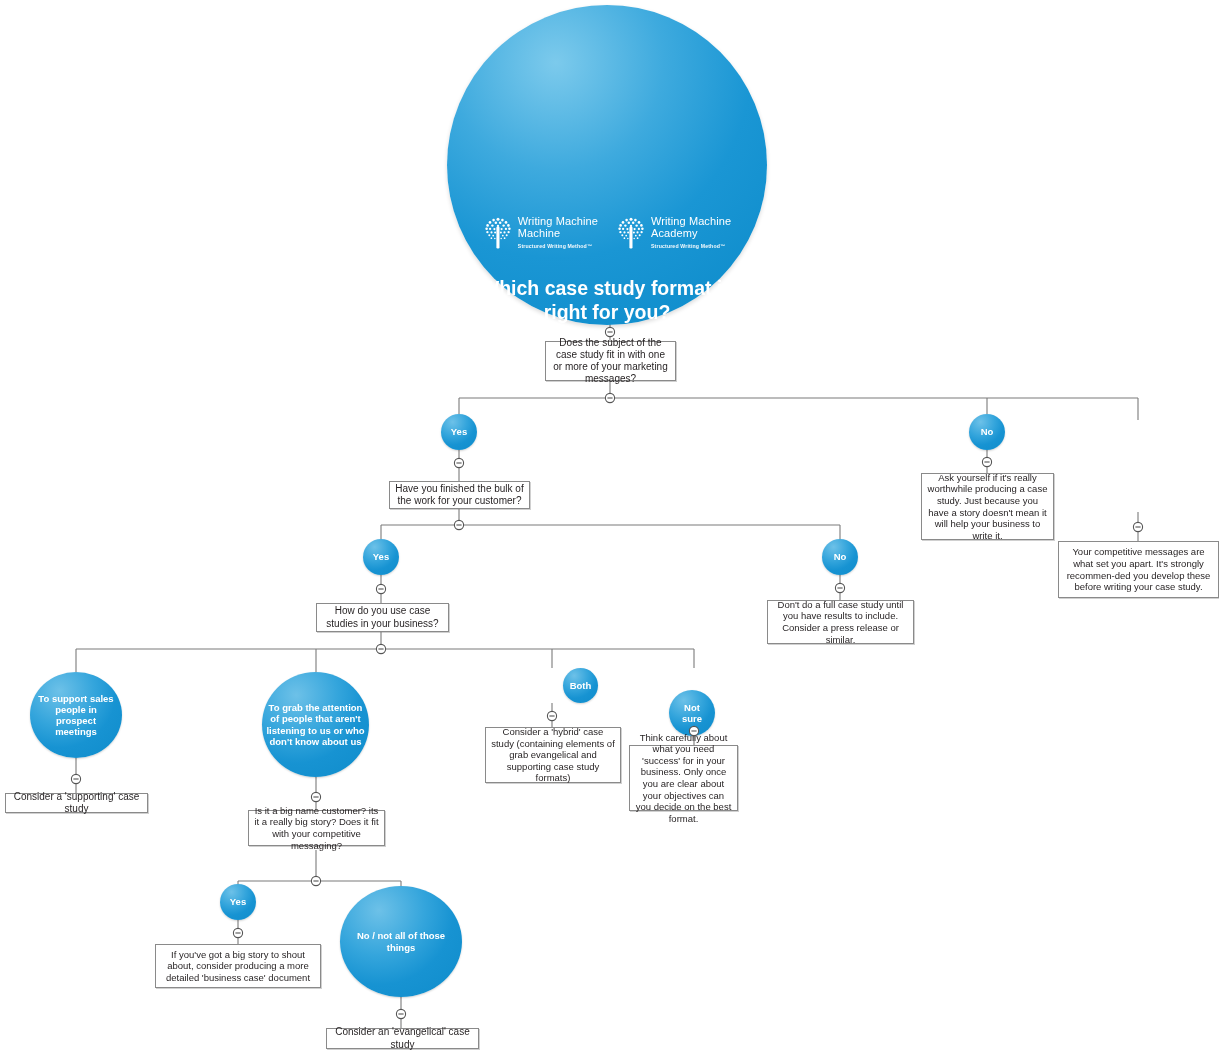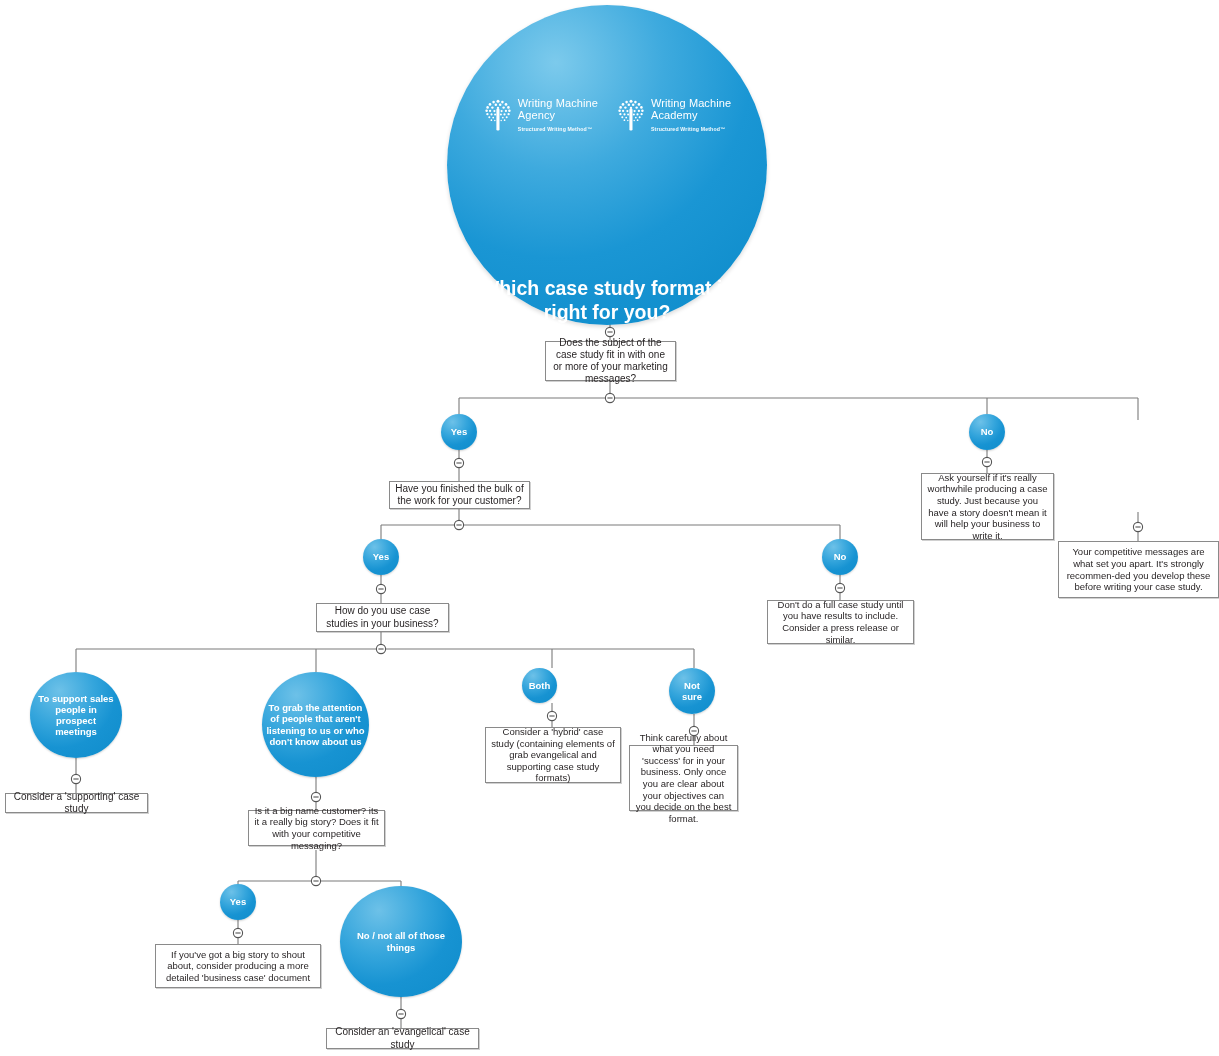--- a/index.html
+++ b/index.html
@@ -57,21 +57,21 @@
   
   #hero {
     position: absolute;
     left: 447px; top: 5px;
     width: 320px; height: 320px;
     border-radius: 50%;
     background: radial-gradient(circle at 34% 18%, #7ccaec 0%, #3eaade 32%, #1a96d4 58%, #0b8ac9 100%);
     display: flex;
     flex-direction: column;
     align-items: center;
-    justify-content: space-between;
+    justify-content: flex-end;
     padding-top: 92px;
     box-shadow: 0 2px 4px rgba(0,0,0,0.15);
   }
   #hero-logos {
     display: flex;
     flex-direction: row;
     gap: 18px;
     align-items: flex-start;
     justify-content: center;
   }
@@ -92,21 +92,21 @@
   }
   .logo-tag {
     font-size: 5.2px;
     font-weight: bold;
     margin-top: 4px;
     white-space: nowrap;
     letter-spacing: .15px;
     opacity: .96;
   }
   #hero-title {
-    margin-top: 16px;
+    margin-top: 28px;
     color: #ffffff;
     font-size: 19.5px;
     font-weight: bold;
     text-align: center;
     line-height: 1.22;
     width: 280px;
   }
 </style>
 </head>
 <body>
@@ -201,21 +201,21 @@
               <circle cx="19.8" cy="20.6" r="0.9"></circle>
             <circle cx="8.4" cy="23.2" r="0.85"></circle>
               <circle cx="21.6" cy="23.2" r="0.85"></circle>
             <circle cx="11.8" cy="23.6" r="0.75"></circle>
               <circle cx="18.2" cy="23.6" r="0.75"></circle>
             <rect x="13.4" y="11.5" width="3.1" height="22" rx="1.2"></rect>
           </g>
         </svg>
         <div class="logo-text">
           <div class="logo-name">Writing Machine</div>
-          <div class="logo-name">Agency</div>
+          <div class="logo-name">Machine</div>
           <div class="logo-tag">Structured Writing Method™</div>
         </div>
       </div>
 
       <div class="logo">
         <svg class="logo-mark" viewBox="0 0 30 34">
           <g fill="#ffffff">
             <circle cx="15" cy="4.2" r="1.5"></circle>
               <circle cx="10.6" cy="5.1" r="1.3"></circle>
               <circle cx="19.4" cy="5.1" r="1.3"></circle>
@@ -280,23 +280,23 @@
   <div class="circle circ-sm" style="left:822px; top:539px; width:36px; height:36px;">No</div>
 
   <div class="pill label-xs" style="left:767px; top:600px; width:147px; height:44px;">Don't do a full case study until you have results to include. Consider a press release or similar.</div>
 
   <div class="pill label-sm" style="left:316px; top:603px; width:133px; height:29px;">How do you use case studies in your business?</div>
 
   <div class="circle circ-sm" style="left:30px; top:672px; width:92px; height:86px;">To support sales people in prospect meetings</div>
 
   <div class="circle circ-sm" style="left:262px; top:672px; width:107px; height:105px;">To grab the attention of people that aren't listening to us or who don't know about us</div>
 
-  <div class="circle circ-sm" style="left:522px; top:668px; width:35px; height:35px;">Both</div>
-
-  <div class="circle circ-sm" style="left:669px; top:668px; width:46px; height:46px;">Not sure</div>
+  <div class="circle circ-sm" style="left:563px; top:668px; width:35px; height:35px;">Both</div>
+
+  <div class="circle circ-sm" style="left:669px; top:690px; width:46px; height:46px;">Not sure</div>
 
   <div class="pill label-sm" style="left:5px; top:793px; width:143px; height:20px;">Consider a 'supporting' case study</div>
 
   <div class="pill label-xs" style="left:485px; top:727px; width:136px; height:56px;">Consider a 'hybrid' case study (containing elements of grab evangelical and supporting case study formats)</div>
 
   <div class="pill label-xs" style="left:629px; top:745px; width:109px; height:66px;">Think carefully about what you need 'success' for in  your business. Only once you are clear about your objectives can you decide on the best format.</div>
 
   <div class="pill label-xs" style="left:248px; top:810px; width:137px; height:36px;">Is it a big name customer? its it a really big story? Does it fit with your competitive messaging?</div>
 
   <div class="circle circ-sm" style="left:220px; top:884px; width:36px; height:36px;">Yes</div>

